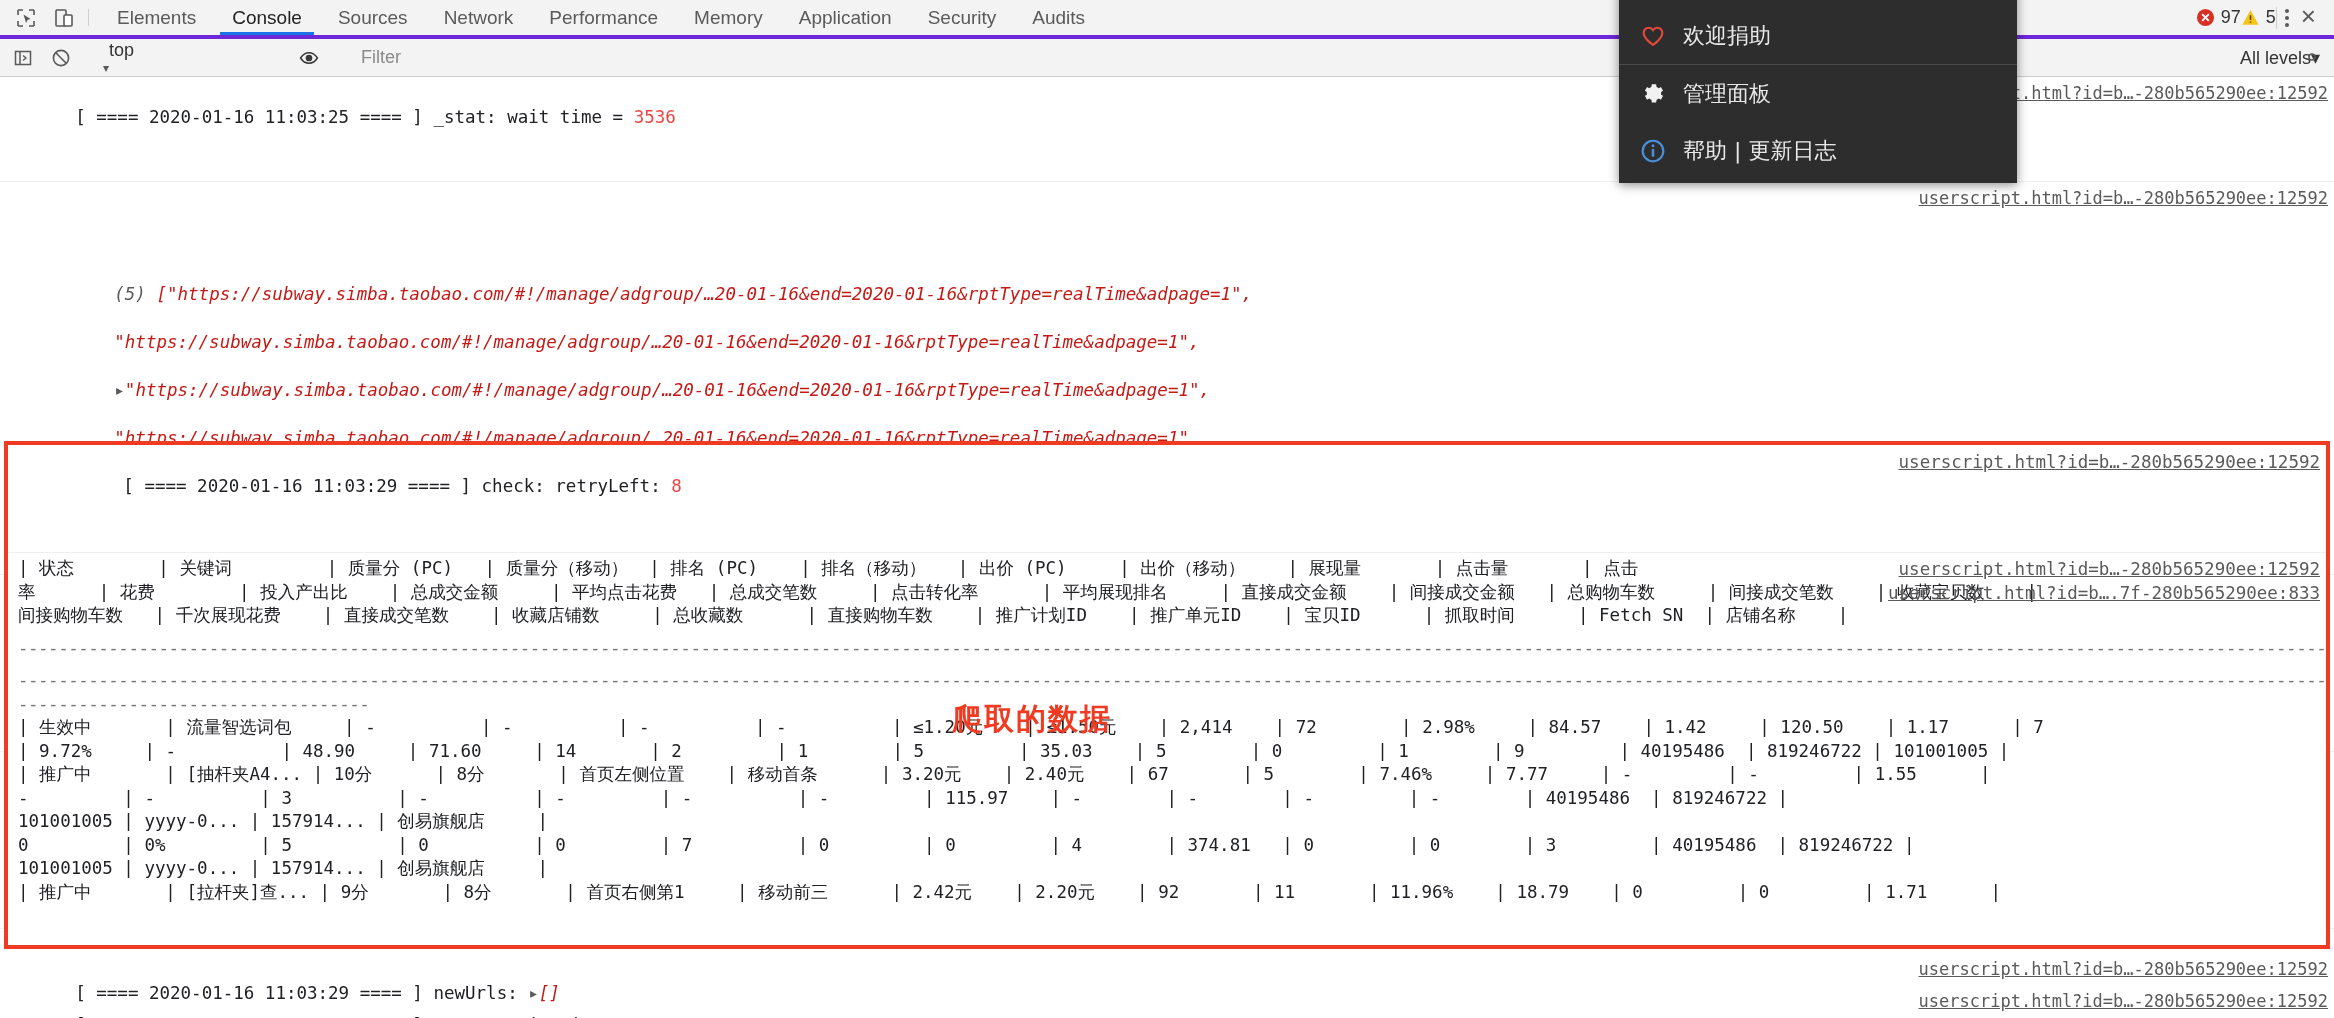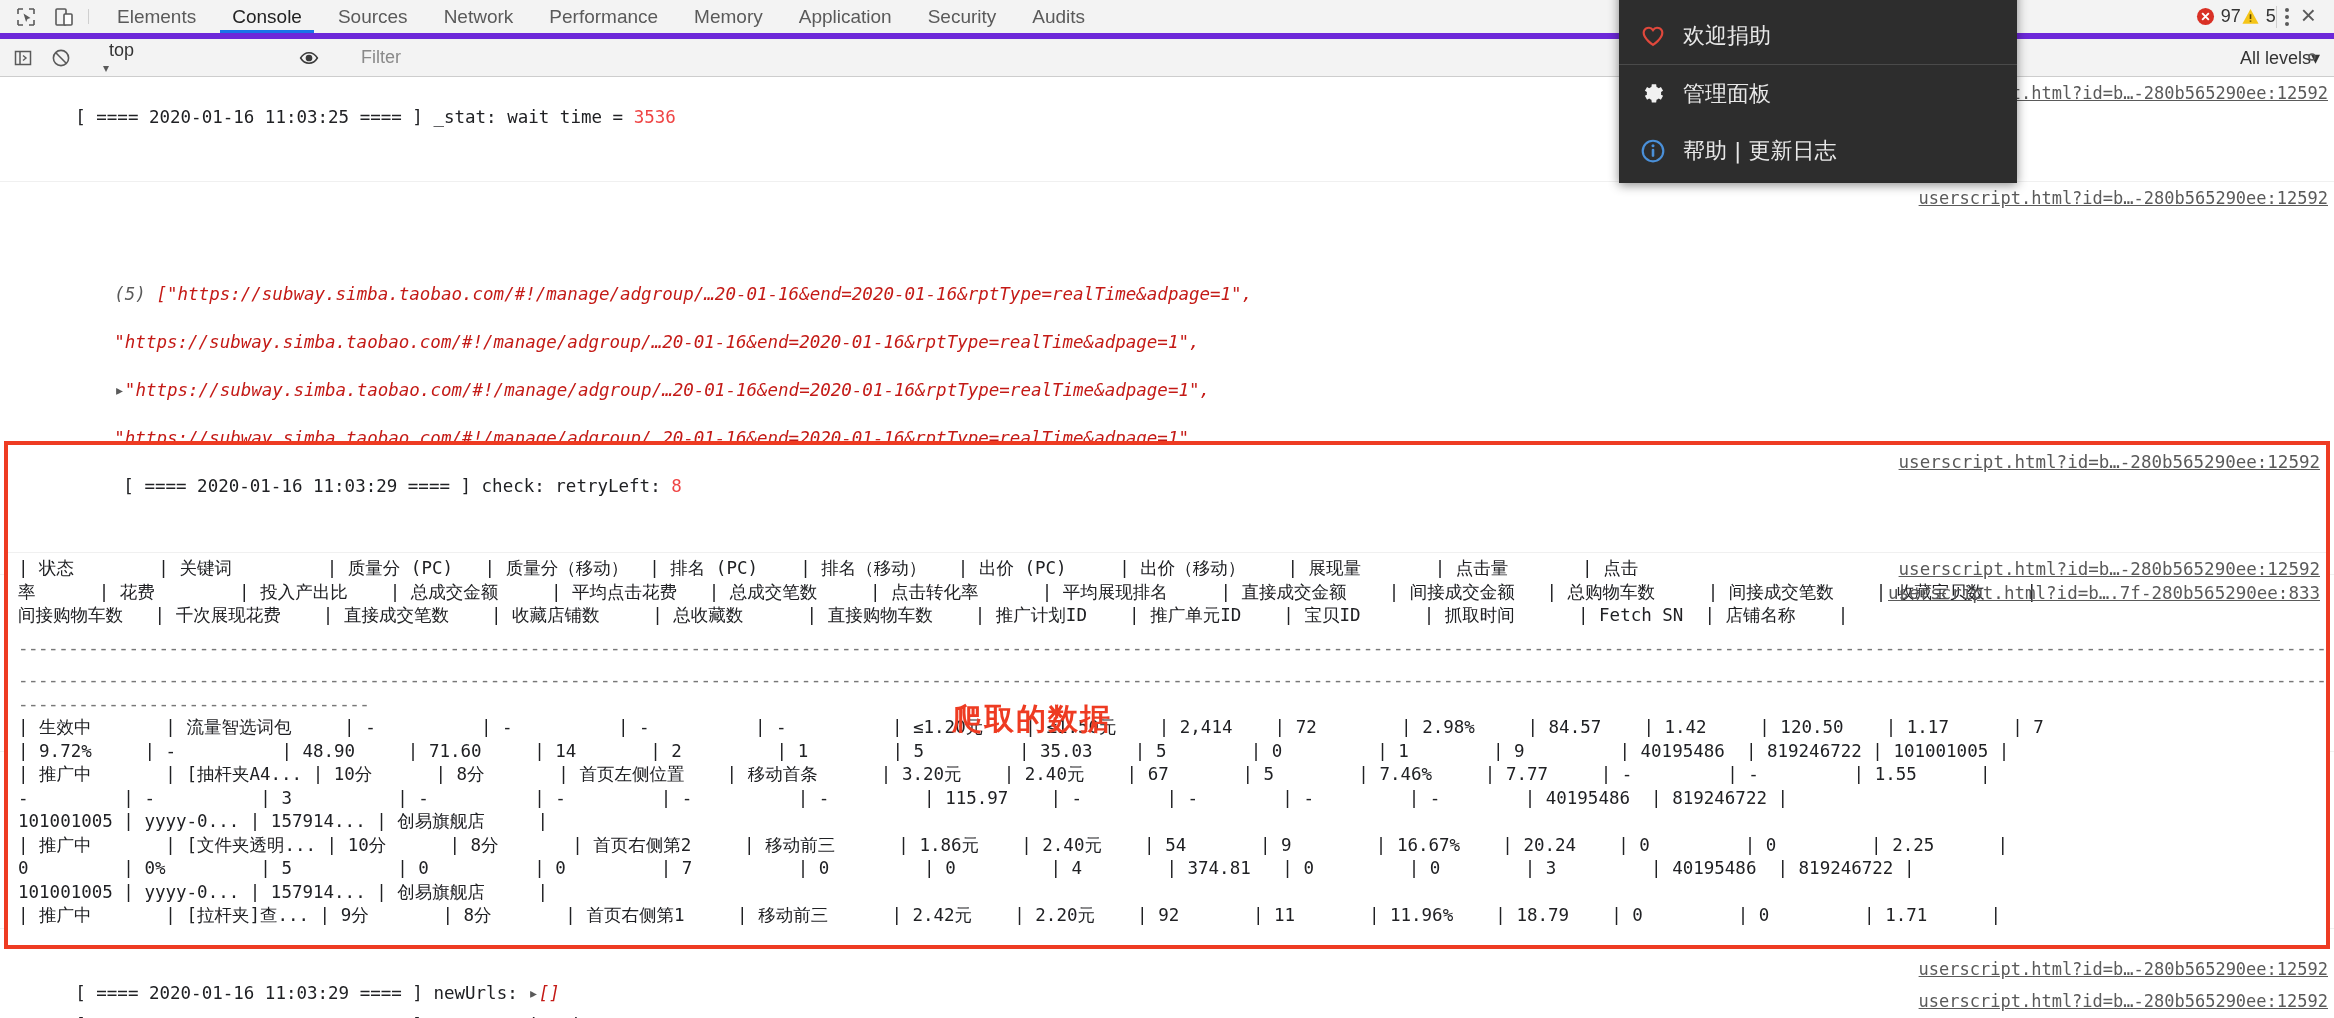--- a/index.html
+++ b/index.html
@@ -11,21 +11,21 @@
     font-family: "Liberation Sans", sans-serif;
     -webkit-font-smoothing: antialiased;
   }
   #app { position: relative; width: 2334px; height: 1018px; overflow: hidden; }
 
   
   .tabstrip {
     position: relative;
     height: 39px;
     background: #f3f3f3;
-    border-bottom: 6px solid #6d28d9;
+    border-bottom: 4px solid #6d28d9;
     display: flex;
     align-items: stretch;
     font-size: 19px;
     color: #5a5a5a;
   }
   .tb-icons { display: flex; align-items: center; padding: 0 6px 0 14px; gap: 14px; }
   .tb-icon {
     width: 24px; height: 24px;
     display: flex; align-items: center; justify-content: center;
     color: #5a5a5a;
@@ -346,21 +346,20 @@
         <div>
           <div class="tblline">| 生效中       | 流量智选词包     | -          | -          | -          | -          | ≤1.20元    | ≤1.50元    | 2,414    | 72        | 2.98%     | 84.57    | 1.42     | 120.50    | 1.17      | 7</div>
           <div class="tblline">| 9.72%     | -          | 48.90     | 71.60     | 14       | 2         | 1        | 5         | 35.03    | 5        | 0         | 1        | 9         | 40195486  | 819246722 | 101001005 |</div>
         </div>
         <div>
           <div class="tblline">| 推广中       | [抽杆夹A4... | 10分      | 8分       | 首页左侧位置    | 移动首条      | 3.20元    | 2.40元    | 67       | 5        | 7.46%     | 7.77     | -         | -         | 1.55      |</div>
           <div class="tblline">-         | -          | 3          | -          | -         | -          | -         | 115.97    | -        | -        | -         | -        | 40195486  | 819246722 |</div>
           <div class="tblline">101001005 | yyyy-0... | 157914... | 创易旗舰店     |</div>
         </div>
         <div>
-          <div class="tblline">| 推广中       | [文件夹透明... | 10分      | 8分       | 首页右侧第2     | 移动前三      | 1.86元    | 2.40元    | 54       | 9        | 16.67%    | 20.24    | 0         | 0         | 2.25      |</div>
           <div class="tblline">0         | 0%         | 5          | 0          | 0         | 7          | 0         | 0         | 4        | 374.81   | 0         | 0        | 3         | 40195486  | 819246722 |</div>
           <div class="tblline">101001005 | yyyy-0... | 157914... | 创易旗舰店     |</div>
         </div>
         <div>
           <div class="tblline">| 推广中       | [拉杆夹]查... | 9分       | 8分       | 首页右侧第1     | 移动前三      | 2.42元    | 2.20元    | 92       | 11       | 11.96%    | 18.79    | 0         | 0         | 1.71      |</div>
 
         </div>
 
       </div>
     </div>

